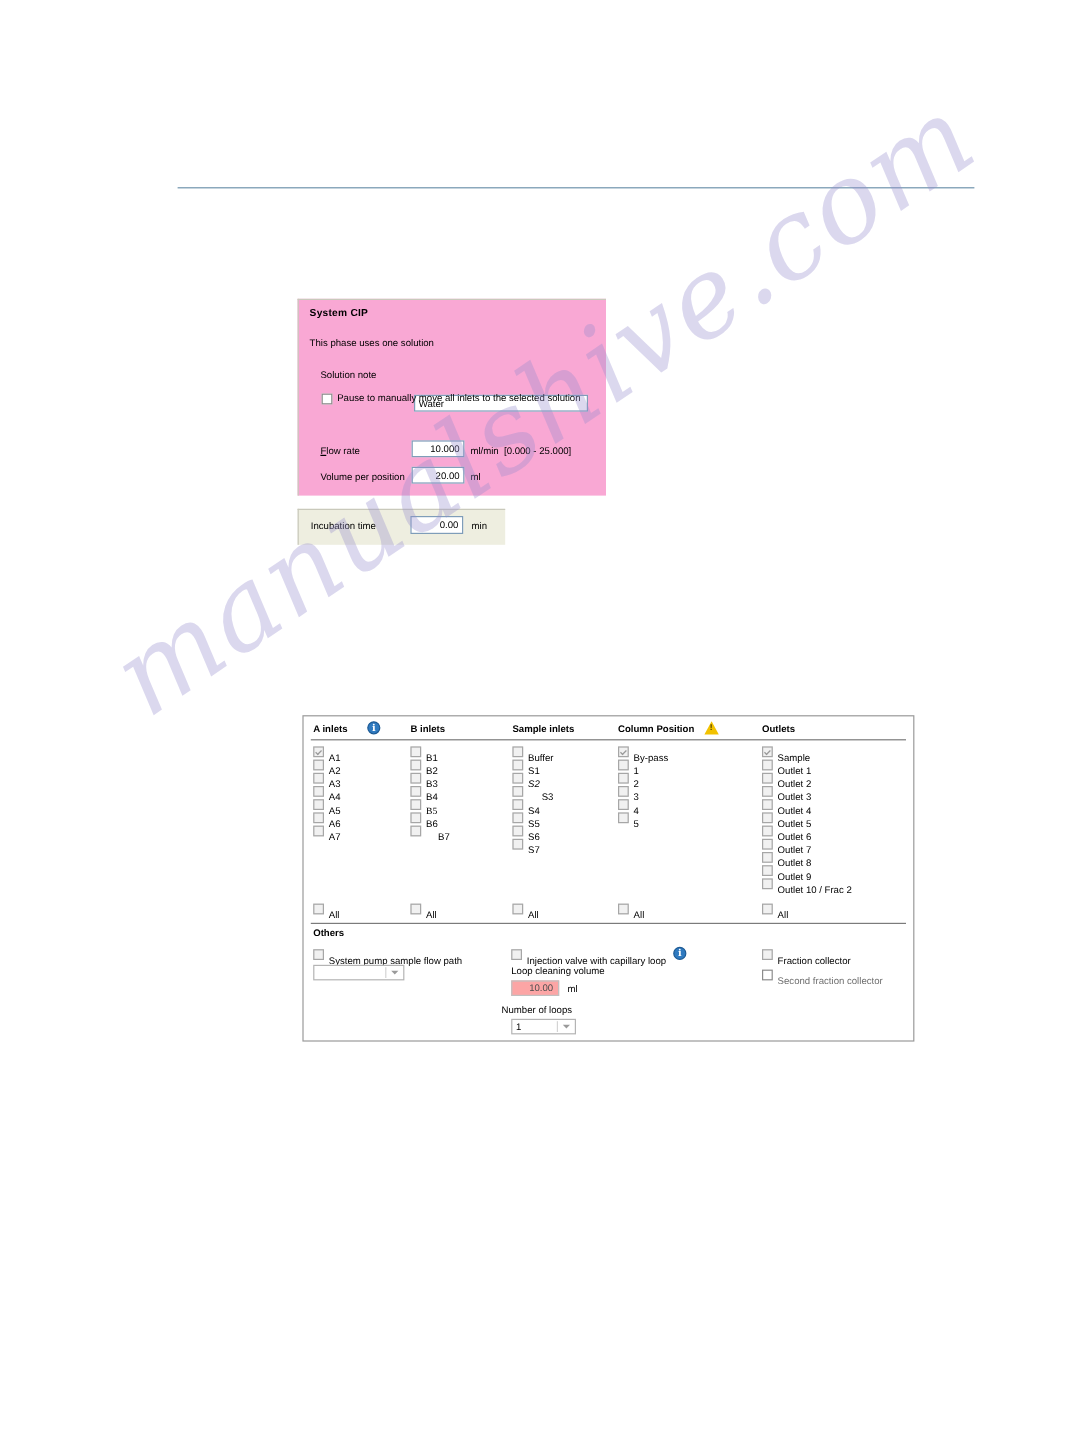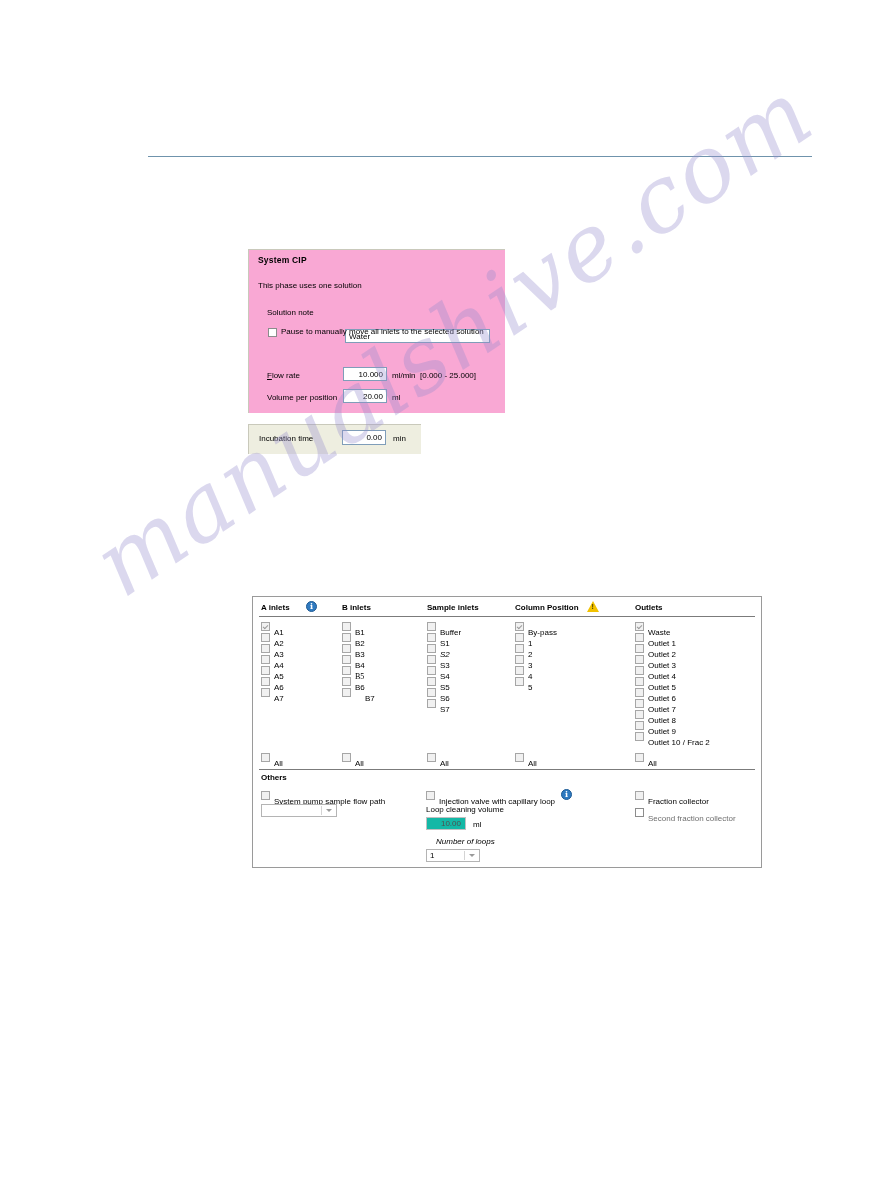--- a/index.html
+++ b/index.html
@@ -220,21 +220,21 @@
   .combo .arrow::after {
     content: "";
     width: 0; height: 0;
     border-left: 3px solid transparent;
     border-right: 3px solid transparent;
     border-top: 3px solid #9a9a9a;
   }
   .ro-box {
     position: absolute;
     box-sizing: border-box;
-    background: #14b8a6;
+    background: #fca5a5;
     border: 1px solid #c0c0c0;
     font-size: 8px;
     display: flex;
     align-items: center;
     justify-content: flex-end;
     padding-right: 4px;
     color: #4f4f4f;
   }
   .sec-title {
     position: absolute;
@@ -302,38 +302,38 @@
     <div style="position:relative;height:11px;"><span class="cb dim" style="left:0;top:1px;"></span><span class="cb-row" style="position:static;">B4</span></div>
     <div style="position:relative;height:11px;font-family:Liberation Serif, serif;"><span class="cb dim" style="left:0;top:1px;"></span><span class="cb-row" style="position:static;">B5</span></div>
     <div style="position:relative;height:11px;"><span class="cb dim" style="left:0;top:1px;"></span><span class="cb-row" style="position:static;">B6</span></div>
     <div style="position:relative;height:11px;padding-left:10px;"><span class="cb dim" style="left:0;top:1px;"></span><span class="cb-row" style="position:static;">B7</span></div>
   </div>
 
   <div style="position:absolute;left:174px;top:24px;">
     <div style="position:relative;height:11px;"><span class="cb dim" style="left:0;top:1px;"></span><span class="cb-row" style="position:static;">Buffer</span></div>
     <div style="position:relative;height:11px;"><span class="cb dim" style="left:0;top:1px;"></span><span class="cb-row" style="position:static;">S1</span></div>
     <div style="position:relative;height:11px;"><span class="cb dim" style="left:0;top:1px;"></span><span class="cb-row" style="position:static;font-style:italic;">S2</span></div>
-    <div style="position:relative;height:11px;"><span class="cb dim" style="left:0;top:1px;"></span><span class="cb-row" style="position:static;">S3</span></div>
+    <div style="position:relative;height:11px;text-align:right;"><span class="cb dim" style="left:0;top:1px;"></span><span class="cb-row" style="position:static;">S3</span></div>
     <div style="position:relative;height:11px;"><span class="cb dim" style="left:0;top:1px;"></span><span class="cb-row" style="position:static;">S4</span></div>
     <div style="position:relative;height:11px;"><span class="cb dim" style="left:0;top:1px;"></span><span class="cb-row" style="position:static;">S5</span></div>
     <div style="position:relative;height:11px;"><span class="cb dim" style="left:0;top:1px;"></span><span class="cb-row" style="position:static;">S6</span></div>
     <div style="position:relative;height:11px;"><span class="cb dim" style="left:0;top:1px;"></span><span class="cb-row" style="position:static;">S7</span></div>
   </div>
 
   <div style="position:absolute;left:262px;top:24px;">
     <div style="position:relative;height:11px;"><span class="cb dim checked" style="left:0;top:1px;"></span><span class="cb-row" style="position:static;">By-pass</span></div>
     <div style="position:relative;height:11px;"><span class="cb dim" style="left:0;top:1px;"></span><span class="cb-row" style="position:static;">1</span></div>
     <div style="position:relative;height:11px;"><span class="cb dim" style="left:0;top:1px;"></span><span class="cb-row" style="position:static;">2</span></div>
     <div style="position:relative;height:11px;"><span class="cb dim" style="left:0;top:1px;"></span><span class="cb-row" style="position:static;">3</span></div>
     <div style="position:relative;height:11px;"><span class="cb dim" style="left:0;top:1px;"></span><span class="cb-row" style="position:static;">4</span></div>
     <div style="position:relative;height:11px;"><span class="cb dim" style="left:0;top:1px;"></span><span class="cb-row" style="position:static;">5</span></div>
   </div>
 
   <div style="position:absolute;left:382px;top:24px;">
-    <div style="position:relative;height:11px;"><span class="cb dim checked" style="left:0;top:1px;"></span><span class="cb-row" style="position:static;">Waste</span></div>
+    <div style="position:relative;height:11px;"><span class="cb dim checked" style="left:0;top:1px;"></span><span class="cb-row" style="position:static;">Sample</span></div>
     <div style="position:relative;height:11px;"><span class="cb dim" style="left:0;top:1px;"></span><span class="cb-row" style="position:static;">Outlet 1</span></div>
     <div style="position:relative;height:11px;"><span class="cb dim" style="left:0;top:1px;"></span><span class="cb-row" style="position:static;">Outlet 2</span></div>
     <div style="position:relative;height:11px;"><span class="cb dim" style="left:0;top:1px;"></span><span class="cb-row" style="position:static;">Outlet 3</span></div>
     <div style="position:relative;height:11px;"><span class="cb dim" style="left:0;top:1px;"></span><span class="cb-row" style="position:static;">Outlet 4</span></div>
     <div style="position:relative;height:11px;"><span class="cb dim" style="left:0;top:1px;"></span><span class="cb-row" style="position:static;">Outlet 5</span></div>
     <div style="position:relative;height:11px;"><span class="cb dim" style="left:0;top:1px;"></span><span class="cb-row" style="position:static;">Outlet 6</span></div>
     <div style="position:relative;height:11px;"><span class="cb dim" style="left:0;top:1px;"></span><span class="cb-row" style="position:static;">Outlet 7</span></div>
     <div style="position:relative;height:11px;"><span class="cb dim" style="left:0;top:1px;"></span><span class="cb-row" style="position:static;">Outlet 8</span></div>
     <div style="position:relative;height:11px;"><span class="cb dim" style="left:0;top:1px;"></span><span class="cb-row" style="position:static;">Outlet 9</span></div>
     <div style="position:relative;height:11px;"><span class="cb dim" style="left:0;top:1px;"></span><span class="cb-row" style="position:static;">Outlet 10 / Frac 2</span></div>
@@ -355,21 +355,21 @@
       <span class="arrow"></span>
     </div>
 
   <div style="position:absolute;left:173px; top:193px;"><span class="cb dim" style="left:0;top:1px;"></span><span class="cb-row" style="position:static;">Injection valve with capillary loop</span></div>
   <div class="info-icon" style="left:308px; top:192px;">i</div>
 
   <div class="lbl" style="left:173px; top:208px;">Loop cleaning volume</div>
   <div class="ro-box" style="left:173px; top:220px; width:40px; height:13px;">10.00</div>
   <div class="lbl" style="left:220px; top:223px;">ml</div>
 
-  <div class="lbl" style="left:183px; top:240px;font-style:italic;">Number of loops</div>
+  <div class="lbl" style="left:165px; top:240px;">Number of loops</div>
   <div class="combo" style="left:173px; top:252px; width:54px; height:13px;">
       <span>1</span>
       <span class="arrow"></span>
     </div>
 
   <div style="position:absolute;left:382px; top:193px;"><span class="cb dim" style="left:0;top:1px;"></span><span class="cb-row" style="position:static;">Fraction collector</span></div>
   <div style="position:absolute;left:382px; top:210px;"><span class="cb" style="left:0;top:1px;"></span><span class="cb-row" style="position:static;color:#6e6e6e;">Second fraction collector</span></div>
 </div>
 
 <div class="watermark">

